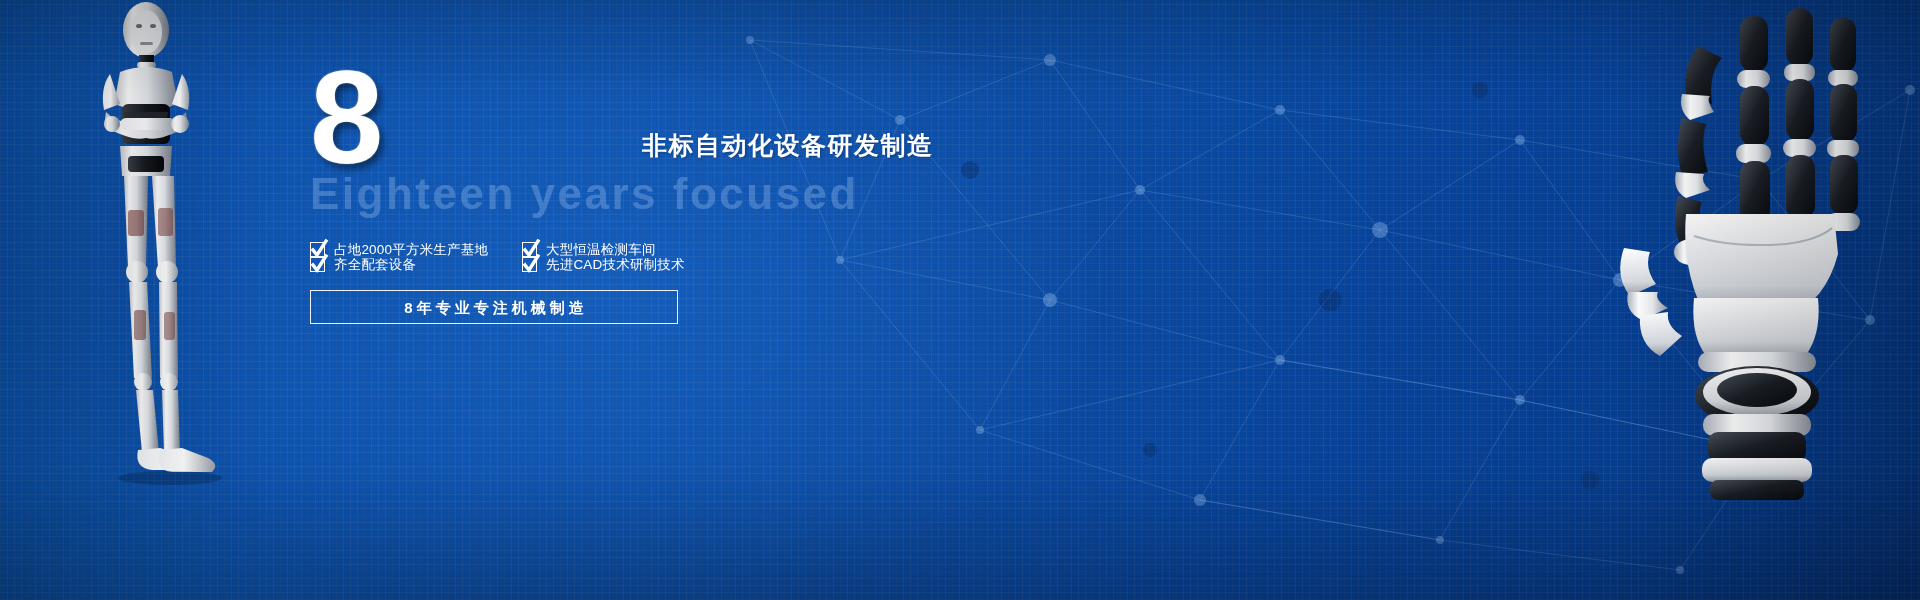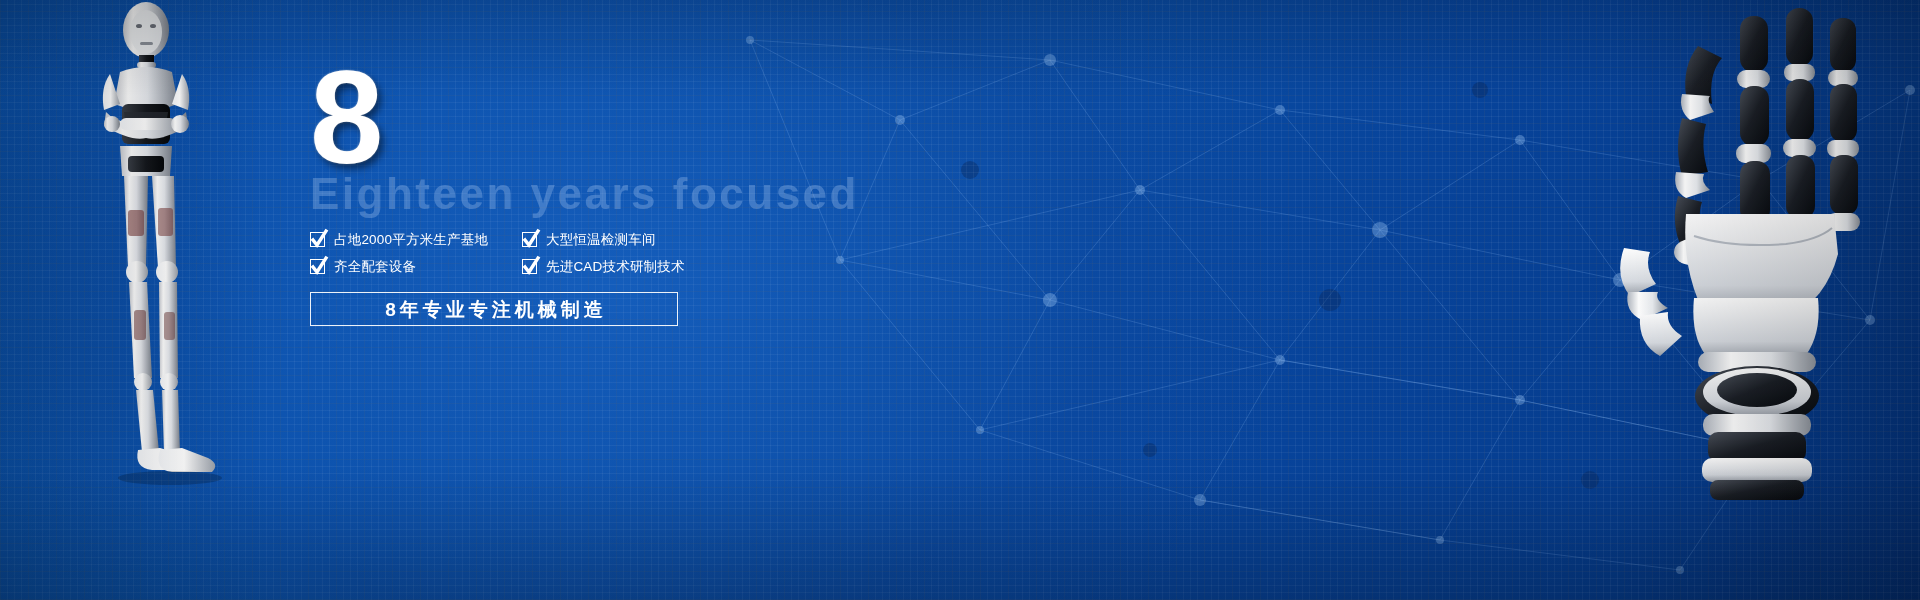--- a/index.html
+++ b/index.html
@@ -73,24 +73,23 @@
   .ghost {
     margin-top:10px;
     font-size:44px; line-height:1;
     font-weight:bold;
     color:rgba(175,205,245,0.30);
     letter-spacing:2.5px;
   }
 
   
   .features {
-    margin-top:16px;
+    margin-top:26px;
     display:grid;
     grid-template-columns:212px 1fr;
-    row-gap:12px;
     width:420px;
   }
   .feat { display:flex; align-items:center; gap:9px; }
   .cbox {
     flex:0 0 auto;
     width:15px; height:15px;
     border:1.5px solid #ffffff;
     position:relative;
   }
   .cbox svg { position:absolute; left:-2px; top:-5px; }
@@ -100,21 +99,21 @@
   }
 
   
   .slogan-box {
     margin-top:18px;
     width:368px; height:34px;
     border:1px solid rgba(255,255,255,0.92);
     display:flex; align-items:center; justify-content:center;
   }
   .slogan-text {
-    font-size:19px; font-weight:bold; color:#ffffff;
+    font-size:15px; font-weight:bold; color:#ffffff;
     letter-spacing:4px; line-height:1;
     text-indent:4px;
   }
 
   
   .robot-left { position:absolute; left:60px; top:0; width:230px; height:490px; }
   .robot-hand { position:absolute; right:0; top:0; width:330px; height:500px; }
 </style>
 </head>
 <body>
@@ -315,20 +314,21 @@
     <rect x="112" y="458" width="110" height="24" rx="10" fill="url(#hwv)"></rect>
     <rect x="120" y="480" width="94" height="20" rx="8" fill="url(#hd)"></rect>
   </svg>
 
   <div class="vign"></div>
 
   <div class="content">
 
     <div class="headline">
       <span class="big8">8</span>
+      <span class="hl-sub">非标自动化设备研发制造</span>
     </div>
 
     <div class="ghost">Eighteen years focused</div>
 
     <div class="features">
       <div class="feat">
         <span class="cbox">
           <svg width="20" height="24" viewBox="0 0 20 24">
               <path d="M4,12 L8,17 L17,3" stroke="#ffffff" stroke-width="3.4" fill="none" stroke-linecap="square"></path>
             </svg>

